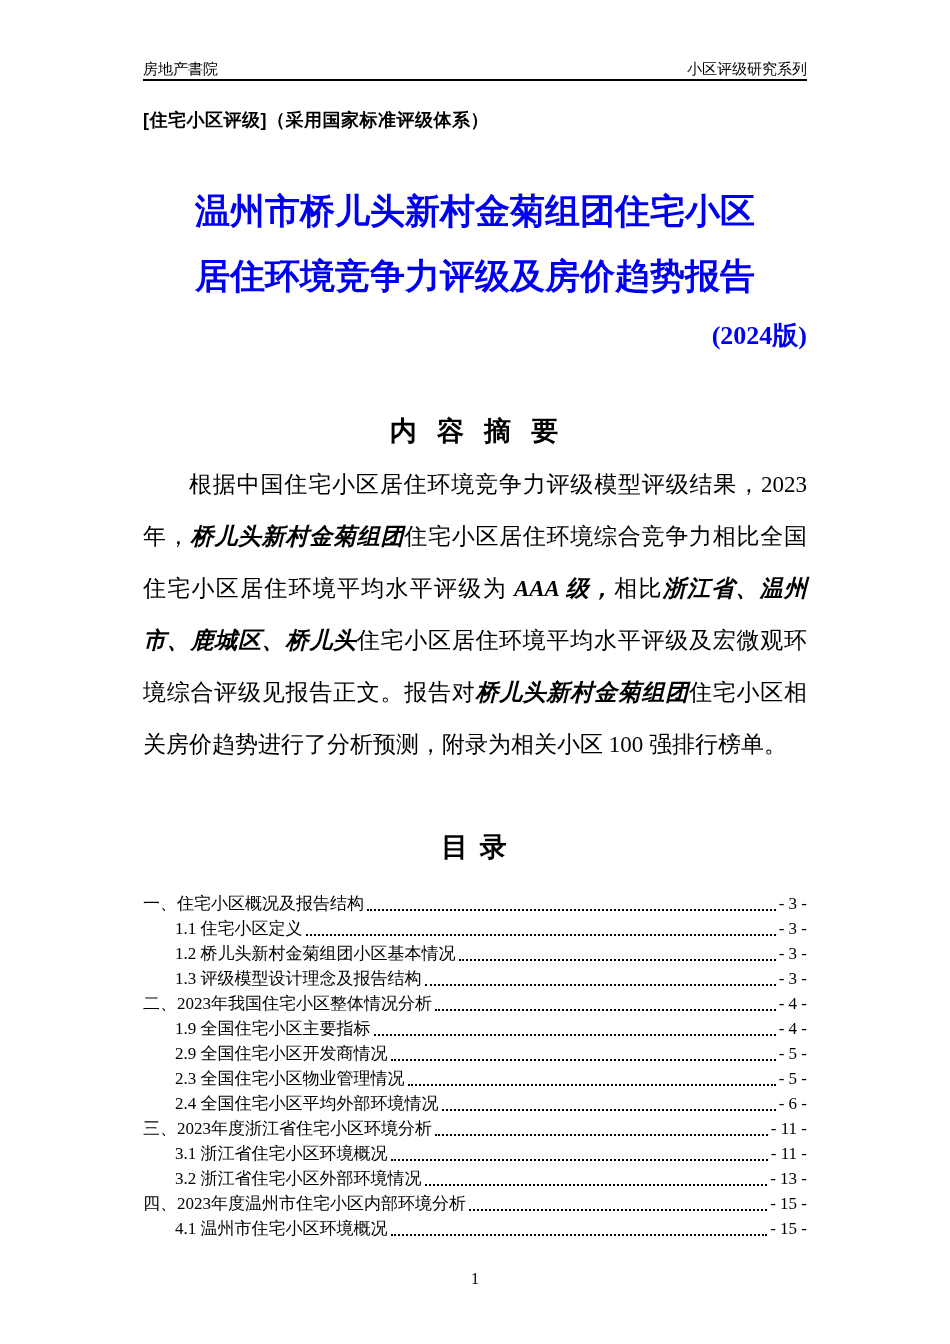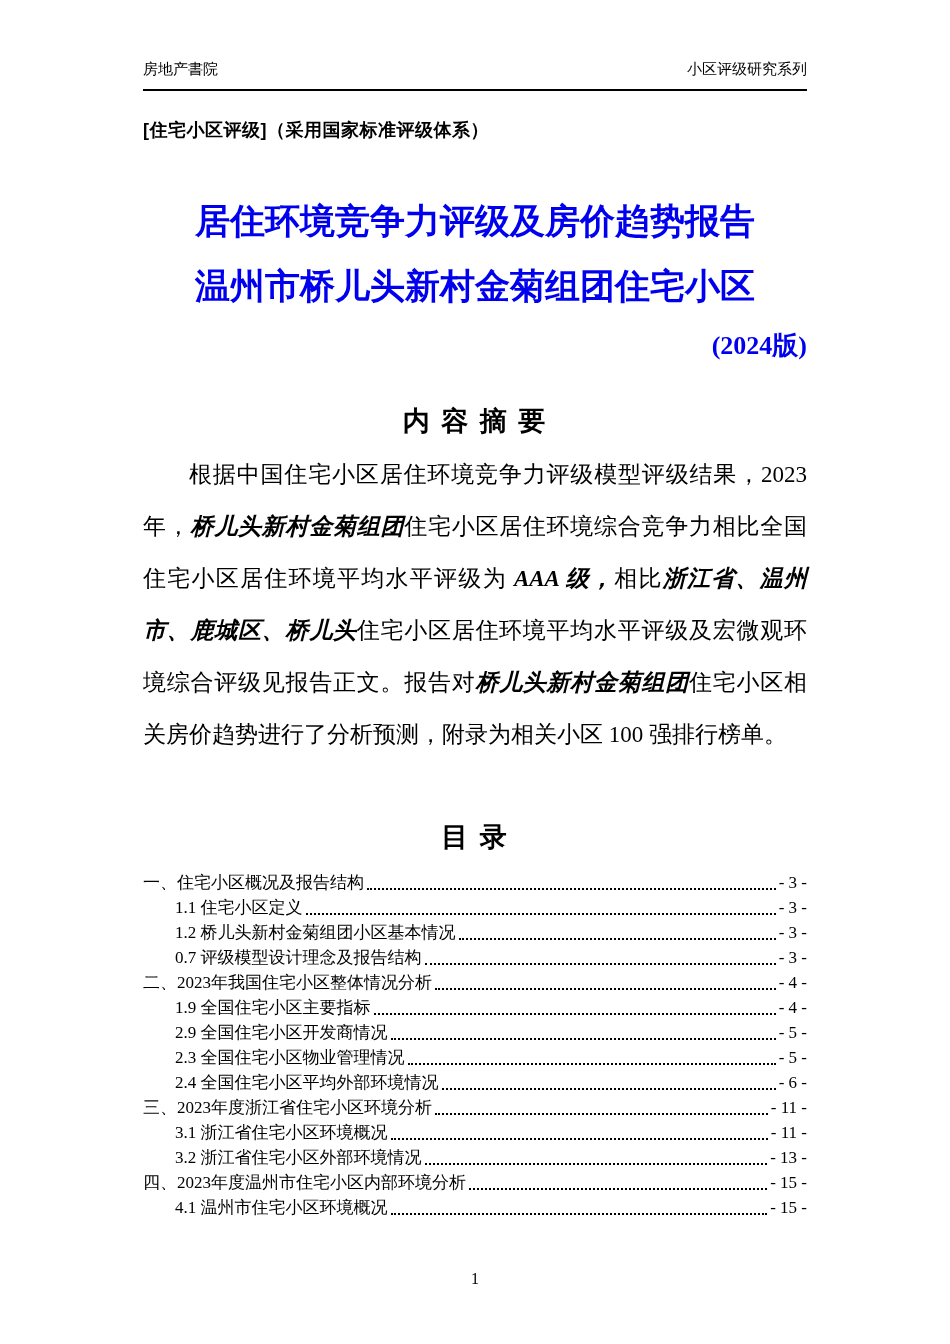--- a/index.html
+++ b/index.html
@@ -18,21 +18,21 @@
     padding: 60px 143px 0 143px;
     overflow: hidden;
   }
   
   .doc-header {
     display: flex;
     justify-content: space-between;
     align-items: baseline;
     font-family: "Liberation Sans", "DejaVu Sans", sans-serif;
     font-size: 15px;
-    padding-bottom: 10px;
+    padding-bottom: 0;
     border-bottom: 2px solid #000;
   }
   
   .subtitle {
     margin-top: 27px;
     font-family: "Liberation Sans", "DejaVu Sans", sans-serif;
     font-size: 18px;
     font-weight: 700;
     letter-spacing: 0.5px;
   }
@@ -50,23 +50,23 @@
   .edition {
     margin-top: 10px;
     text-align: right;
     font-family: "Liberation Serif", "DejaVu Serif", serif;
     font-size: 26px;
     font-weight: 700;
     color: var(--title-blue, #0000EE);
   }
   
   .abstract-heading {
-    margin: 40px 0 0 0;
-    text-align: center;
-    font-family: Liberation Sans, sans-serif;
+    margin: 60px 0 0 0;
+    text-align: center;
+    font-family: Liberation Mono, monospace;
     font-size: 27px;
     font-weight: 700;
     letter-spacing: 2px;
   }
   .abstract {
     margin: 10px 0 0 0;
     font-size: 23px;
     line-height: 52px;
     text-align: justify;
     text-indent: 2em;
@@ -74,21 +74,21 @@
   .abstract .b { font-weight: 700; font-style: italic; }
   
   .toc-heading {
     margin: 58px 0 0 0;
     text-align: center;
     font-family: "Liberation Sans", "DejaVu Sans", sans-serif;
     font-size: 27px;
     font-weight: 700;
     letter-spacing: 2px;
   }
-  .toc { margin-top: 15px; }
+  .toc { margin-top: 26px; }
   .toc-row {
     display: flex;
     align-items: flex-end;
     font-size: 17px;
     line-height: 25px;
     height: 25px;
     cursor: pointer;
   }
   .toc-row.lvl2 { padding-left: 32px; }
   .toc-label { white-space: nowrap; }
@@ -114,22 +114,22 @@
 <div class="page">
 
   <header class="doc-header">
     <span>房地产書院</span>
     <span>小区评级研究系列</span>
   </header>
 
   <div class="subtitle">[住宅小区评级]（采用国家标准评级体系）</div>
 
   <h1 class="title">
+    <span class="tline">温州市桥儿头新村金菊组团住宅小区</span>
     <span class="tline">居住环境竞争力评级及房价趋势报告</span>
-    <span class="tline">温州市桥儿头新村金菊组团住宅小区</span>
   </h1>
 
   <div class="edition">(2024版)</div>
 
   <h2 class="abstract-heading">内 容 摘 要</h2>
 
   <p class="abstract"><span>根据中国住宅小区居住环境竞争力评级模型评级结果，2023 年，</span><span class="b">桥儿头新村金菊组团</span><span>住宅小区居住环境综合竞争力相比全国住宅小区居住环境平均水平评级为 </span><span class="b">AAA 级，</span><span>相比</span><span class="b">浙江省、温州市、鹿城区、桥儿头</span><span>住宅小区居住环境平均水平评级及宏微观环境综合评级见报告正文。报告对</span><span class="b">桥儿头新村金菊组团</span><span>住宅小区相关房价趋势进行了分析预测，附录为相关小区 100 强排行榜单。</span></p>
 
   <h2 class="toc-heading">目 录</h2>
 
@@ -144,21 +144,21 @@
       <span class="toc-label">1.1 住宅小区定义</span>
       <span class="toc-dots"></span>
       <span class="toc-page">- 3 -</span>
     </div>
     <div class="toc-row lvl2">
       <span class="toc-label">1.2 桥儿头新村金菊组团小区基本情况</span>
       <span class="toc-dots"></span>
       <span class="toc-page">- 3 -</span>
     </div>
     <div class="toc-row lvl2">
-      <span class="toc-label">0.7 评级模型设计理念及报告结构</span>
+      <span class="toc-label">1.3 评级模型设计理念及报告结构</span>
       <span class="toc-dots"></span>
       <span class="toc-page">- 3 -</span>
     </div>
     <div class="toc-row lvl1">
       <span class="toc-label">二、2023年我国住宅小区整体情况分析</span>
       <span class="toc-dots"></span>
       <span class="toc-page">- 4 -</span>
     </div>
     <div class="toc-row lvl2">
       <span class="toc-label">1.9 全国住宅小区主要指标</span>

